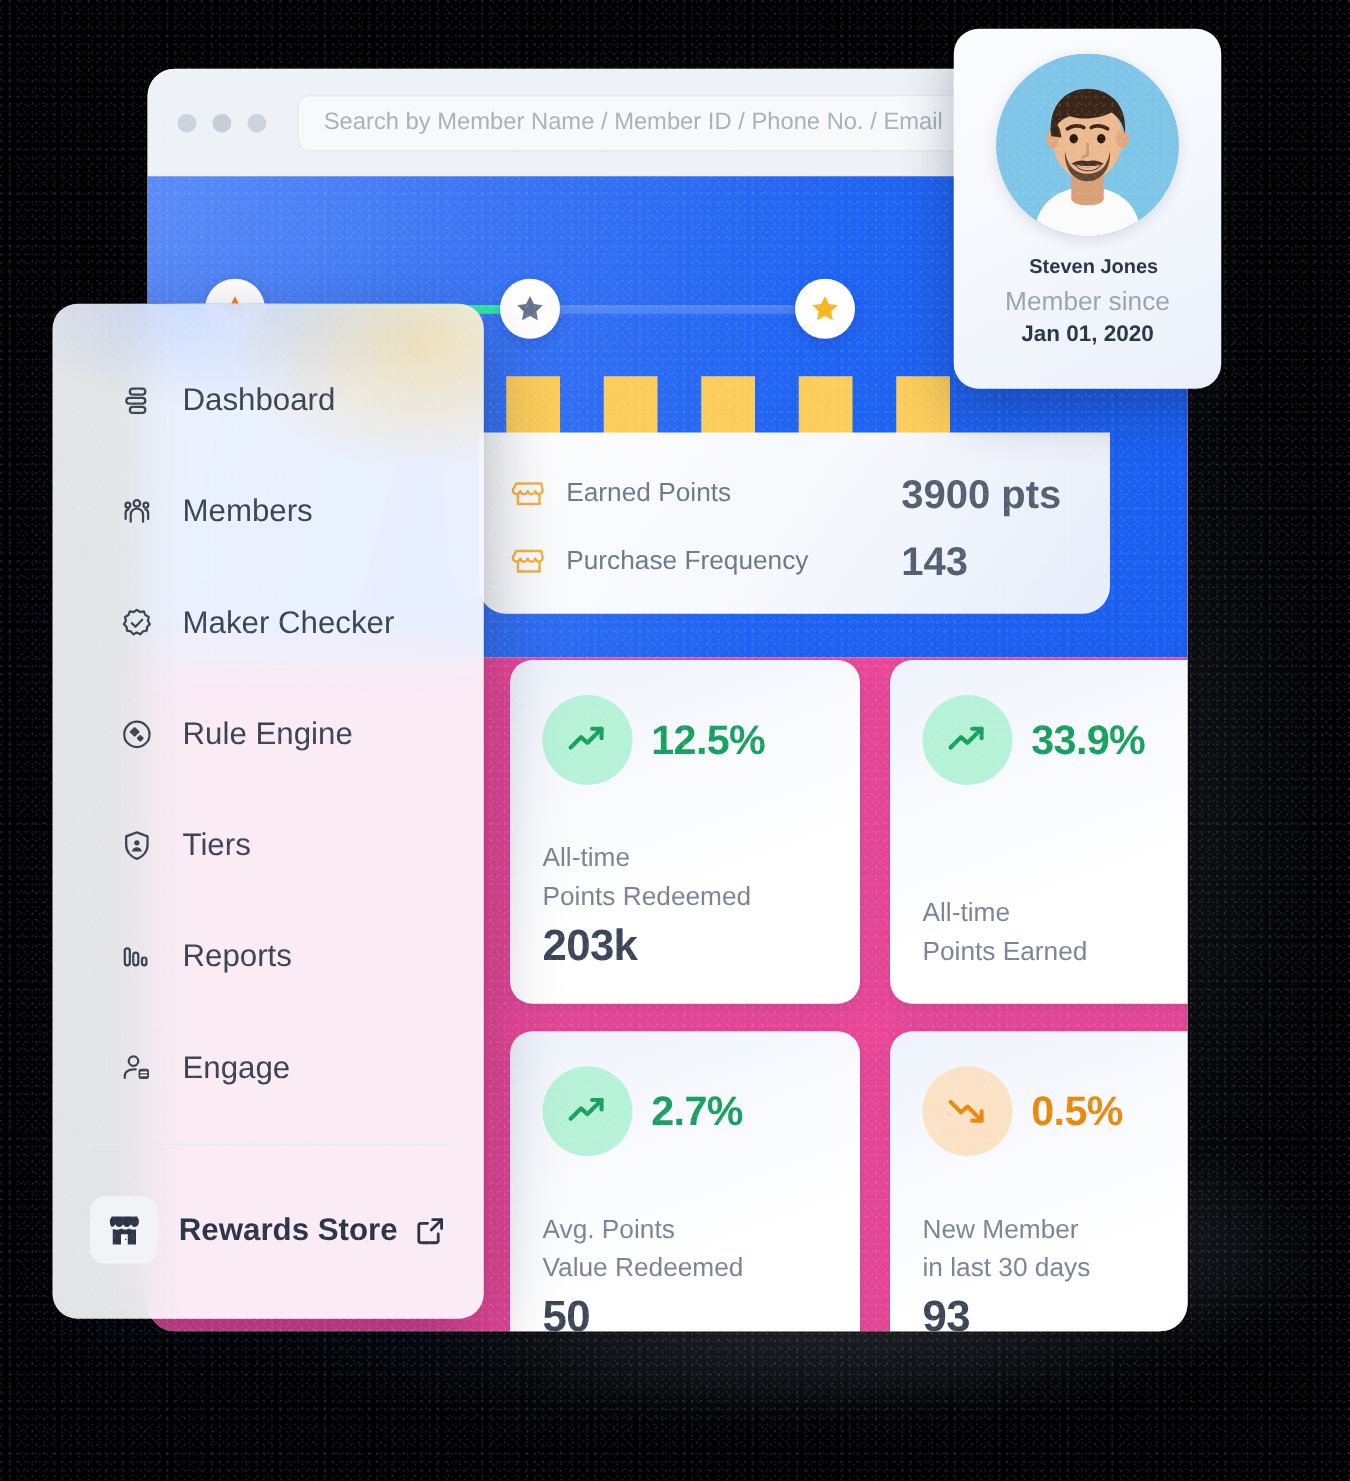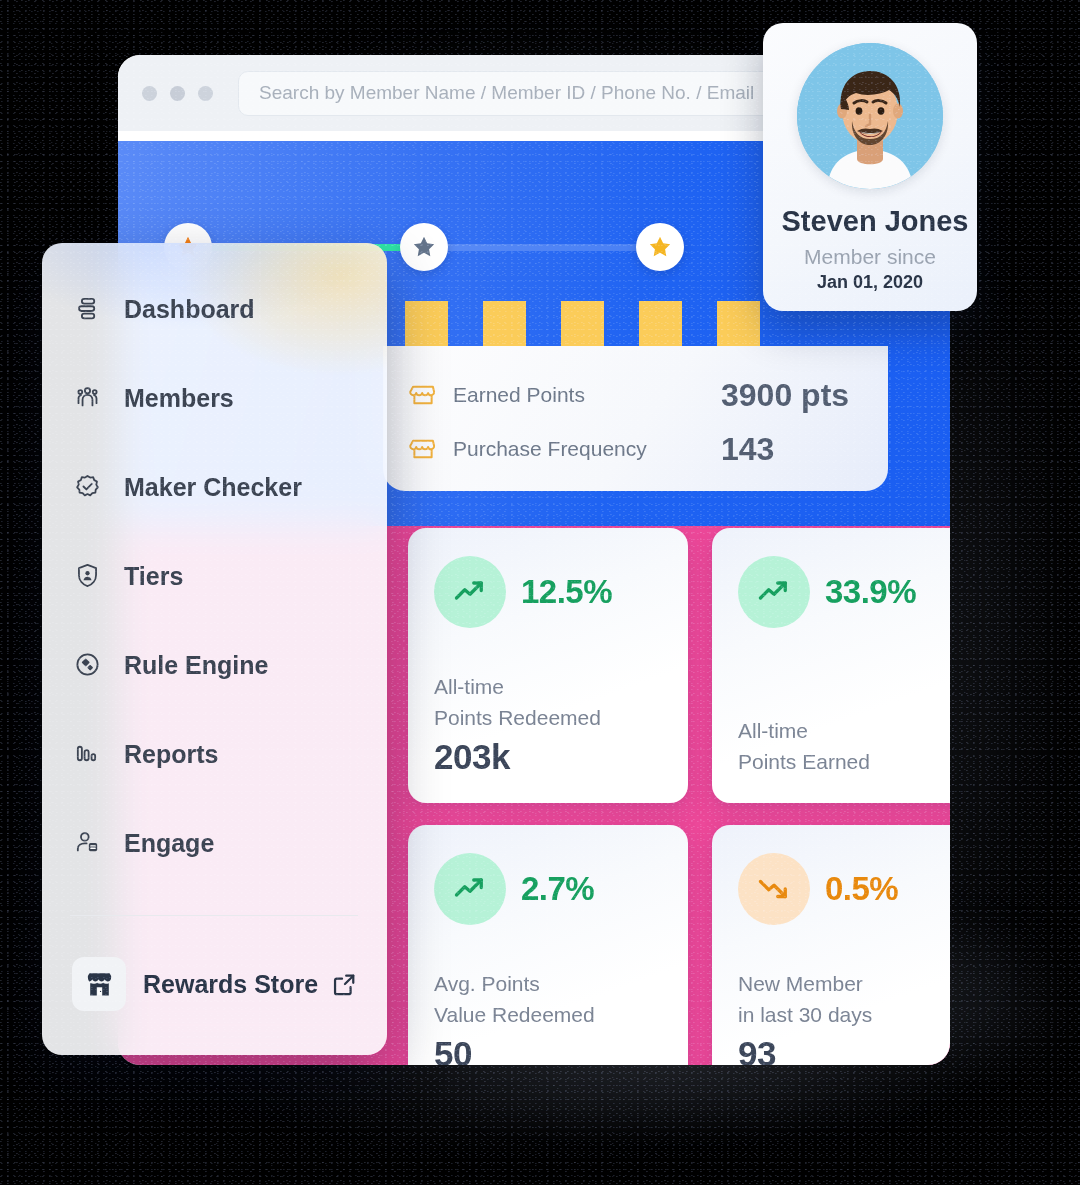--- a/index.html
+++ b/index.html
@@ -56,21 +56,21 @@
     border-radius: 22px;
     overflow: hidden;
     background: #ffffff;
     box-shadow: 0 30px 70px rgba(0,0,0,0.45);
   }
 
   .titlebar {
     position: absolute;
     left: 0; top: 0;
     width: 100%;
-    height: 76px;
+    height: 86px;
     background: #eef1f5;
     display: flex;
     align-items: center;
     padding-left: 24px;
     box-sizing: border-box;
   }
   .dots { display: flex; gap: 13px; margin-right: 25px; }
   .dot { width: 15px; height: 15px; border-radius: 50%; background: #ccd2db; }
   .dot.d2 { background: #c7cdd7; }
   .dot.d3 { background: #cdd3dc; }
@@ -274,21 +274,21 @@
     width: 146px; height: 146px;
     border-radius: 50%;
     margin: 0 auto;
     background: #7ec5e8;
     overflow: hidden;
     position: relative;
     box-shadow: 0 3px 12px rgba(12,22,48,0.12);
   }
   .profile-name {
     margin-top: 16px;
-    font-size: 29px;
+    font-size: 16px;
     font-weight: bold;
     color: #2a3547;
     padding-left: 10px;
   }
   .profile-sub {
     margin-top: 7px;
     font-size: 21px;
     color: #9aa3b0;
   }
   .profile-date {
@@ -319,26 +319,25 @@
       radial-gradient(ellipse 220px 140px at 86% 4%, rgba(251,204,89,0.40) 0%, rgba(251,204,89,0.0) 72%),
       radial-gradient(ellipse 260px 130px at 42% -2%, rgba(90,140,250,0.28) 0%, rgba(90,140,250,0.0) 78%);
     pointer-events: none;
   }
   .nav {
     position: relative;
     padding-top: 52px;
   }
   .nav-item {
     display: flex;
-    align-items: flex-start;
+    align-items: center;
     height: 50px;
     margin-bottom: 39px;
-    padding-left: 28px;
+    padding-left: 50px;
     cursor: pointer;
-    font-weight: bold;
   }
   .nav-item .nico {
     width: 34px;
     display: flex;
     align-items: center;
     justify-content: center;
     flex: 0 0 auto;
   }
   .nav-item .ntext {
     margin-left: 20px;
@@ -622,37 +621,37 @@
             <path d="M12 2.6l2.3 1.5 2.7-.4 1 2.6 2.4 1.3-.6 2.7 1.4 2.4-1.9 2-.3 2.7-2.7.5-1.9 2-2.4-1.2-2.4 1.2-1.9-2-2.7-.5-.3-2.7-1.9-2 1.4-2.4-.6-2.7 2.4-1.3 1-2.6 2.7.4z"></path>
             <polyline points="8.4,12 11,14.6 15.8,9.6"></polyline>
           </svg>
         </span>
         <span class="ntext">Maker Checker</span>
       </div>
 
       <div class="nav-item">
         <span class="nico">
           <svg width="27" height="27" viewBox="0 0 24 24" fill="none" stroke="#3c4452" stroke-width="1.6" stroke-linejoin="round">
+            <circle cx="12" cy="12" r="9"></circle>
+            <path d="M10.4 7.6l2.6 2.6-2.6 2.6-2.6-2.6z" fill="#3c4452"></path>
+            <path d="M14.4 13.2l1.6 1.6-1.6 1.6-1.6-1.6z" fill="#3c4452"></path>
+          </svg>
+        </span>
+        <span class="ntext">Rule Engine</span>
+      </div>
+
+      <div class="nav-item">
+        <span class="nico">
+          <svg width="27" height="27" viewBox="0 0 24 24" fill="none" stroke="#3c4452" stroke-width="1.6" stroke-linejoin="round">
             <path d="M12 2.6l7.6 2.8v6.2c0 4.6-3.2 8.4-7.6 9.8-4.4-1.4-7.6-5.2-7.6-9.8V5.4z"></path>
             <circle cx="12" cy="10" r="1.9" fill="#3c4452" stroke="none"></circle>
             <path d="M8.4 16.2c.5-2 1.9-3 3.6-3s3.1 1 3.6 3z" fill="#3c4452" stroke="none"></path>
           </svg>
         </span>
         <span class="ntext">Tiers</span>
-      </div>
-
-      <div class="nav-item">
-        <span class="nico">
-          <svg width="27" height="27" viewBox="0 0 24 24" fill="none" stroke="#3c4452" stroke-width="1.6" stroke-linejoin="round">
-            <circle cx="12" cy="12" r="9"></circle>
-            <path d="M10.4 7.6l2.6 2.6-2.6 2.6-2.6-2.6z" fill="#3c4452"></path>
-            <path d="M14.4 13.2l1.6 1.6-1.6 1.6-1.6-1.6z" fill="#3c4452"></path>
-          </svg>
-        </span>
-        <span class="ntext">Rule Engine</span>
       </div>
 
       <div class="nav-item">
         <span class="nico">
           <svg width="27" height="27" viewBox="0 0 24 24" fill="none" stroke="#3c4452" stroke-width="1.6">
             <rect x="3.4" y="6" width="3.6" height="12" rx="1.8"></rect>
             <rect x="9.4" y="9" width="3.6" height="9" rx="1.8"></rect>
             <rect x="15.6" y="12.6" width="3.2" height="5.4" rx="1.6"></rect>
           </svg>
         </span>

